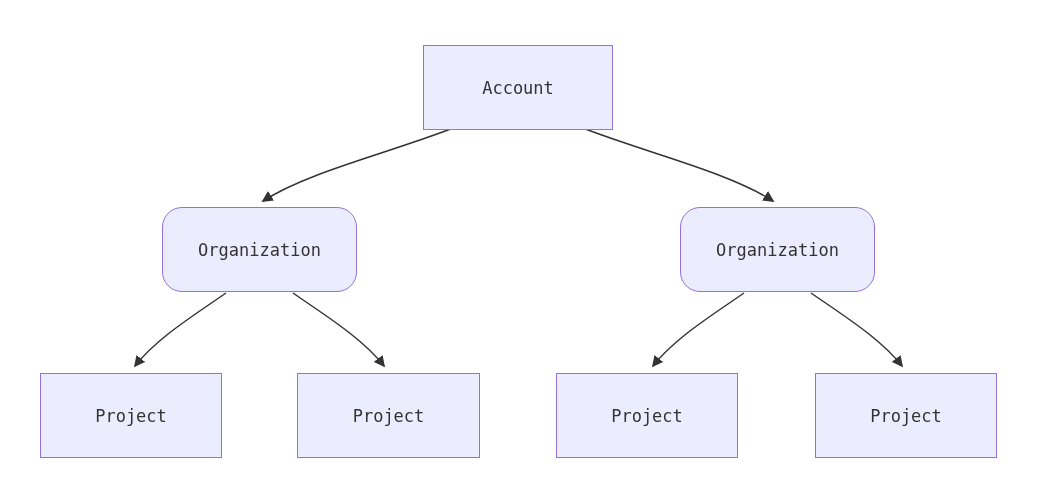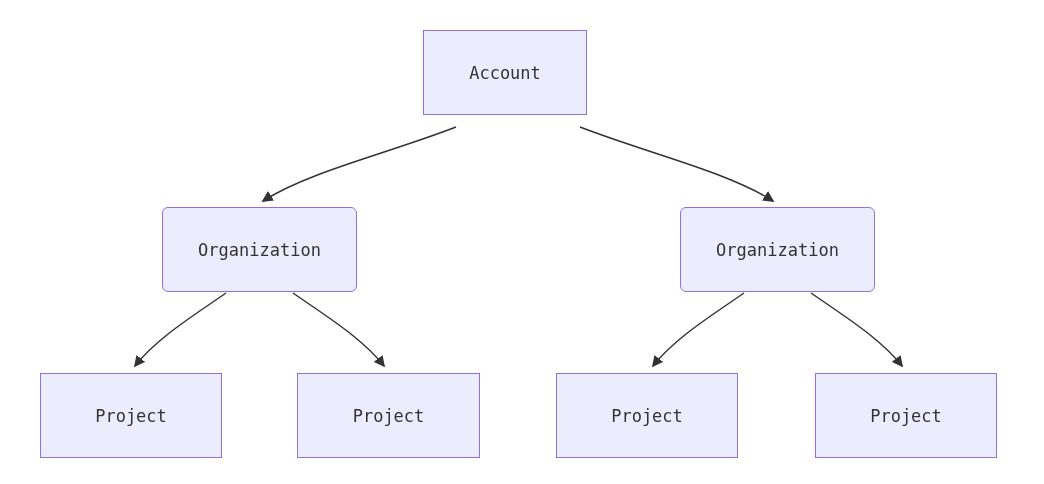--- a/index.html
+++ b/index.html
@@ -34,24 +34,24 @@
     align-items: center;
     justify-content: center;
     box-sizing: border-box;
     background: var(--node-fill, #ECECFF);
     border: 1px solid var(--node-border, #9370DB);
     color: var(--text, #333333);
     font-size: 17px;
     text-align: center;
   }
   .node.rounded {
-    border-radius: 6px;
+    border-radius: 20px;
   }
   
-  .node-account   { left: 423px; top: 30px;  width: 164px; height: 85px; }
+  .node-account   { left: 423px; top: 45px;  width: 190px; height: 85px; }
   .node-org-left  { left: 162px; top: 207px; width: 195px; height: 85px; }
   .node-org-right { left: 680px; top: 207px; width: 195px; height: 85px; }
   .node-project-1 { left: 40px;  top: 373px; width: 182px; height: 85px; }
   .node-project-2 { left: 297px; top: 373px; width: 183px; height: 85px; }
   .node-project-3 { left: 556px; top: 373px; width: 182px; height: 85px; }
   .node-project-4 { left: 815px; top: 373px; width: 182px; height: 85px; }
 </style>
 </head>
 <body>
 

